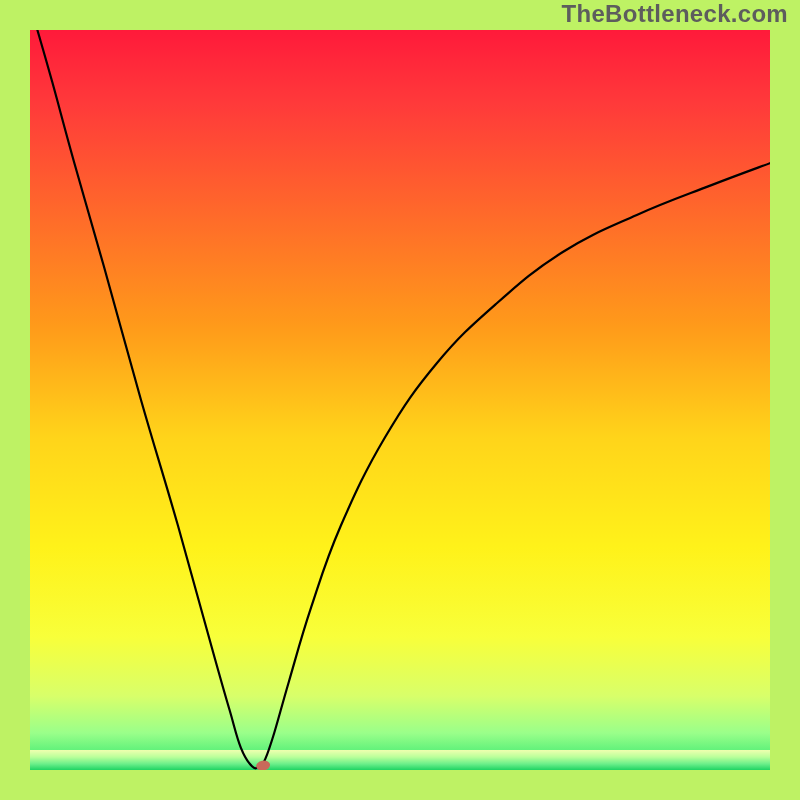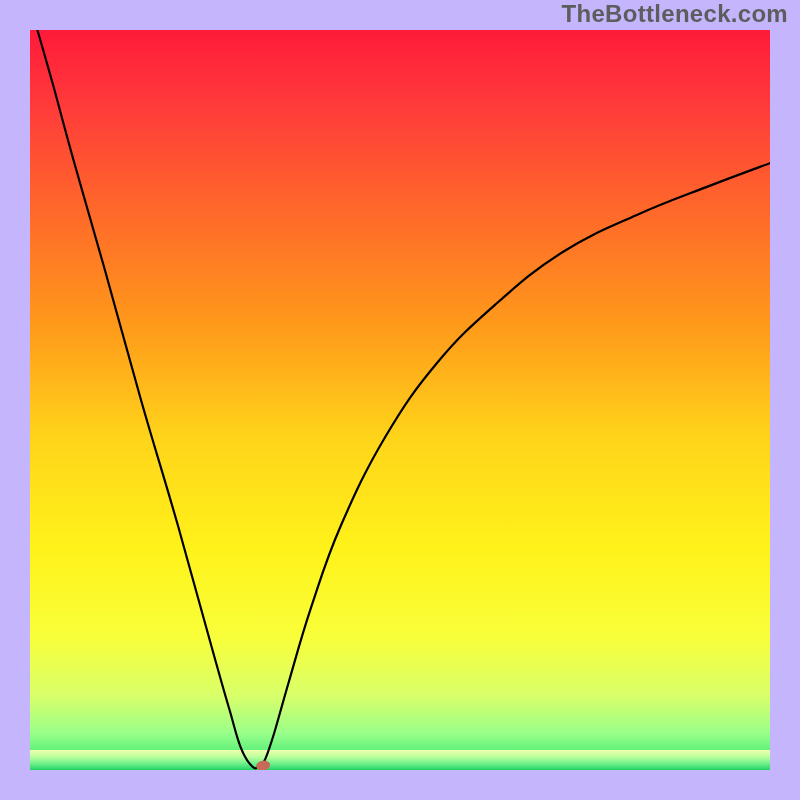--- a/index.html
+++ b/index.html
@@ -8,21 +8,21 @@
     width: 800px;
     height: 800px;
     background: #000;
     overflow: hidden;
     font-family: Arial, Helvetica, sans-serif;
   }
   .frame {
     position: absolute;
     left: 0; top: 0;
     width: 800px; height: 800px;
-    background: #c4b5fd;
+    background: #bef264;
   }
   .watermark {
     position: absolute;
     right: 12px;
     top: 0px;
     color: #5d5d5d;
     font-size: 24px;
     font-weight: 600;
     letter-spacing: 0.3px;
     z-index: 10;

